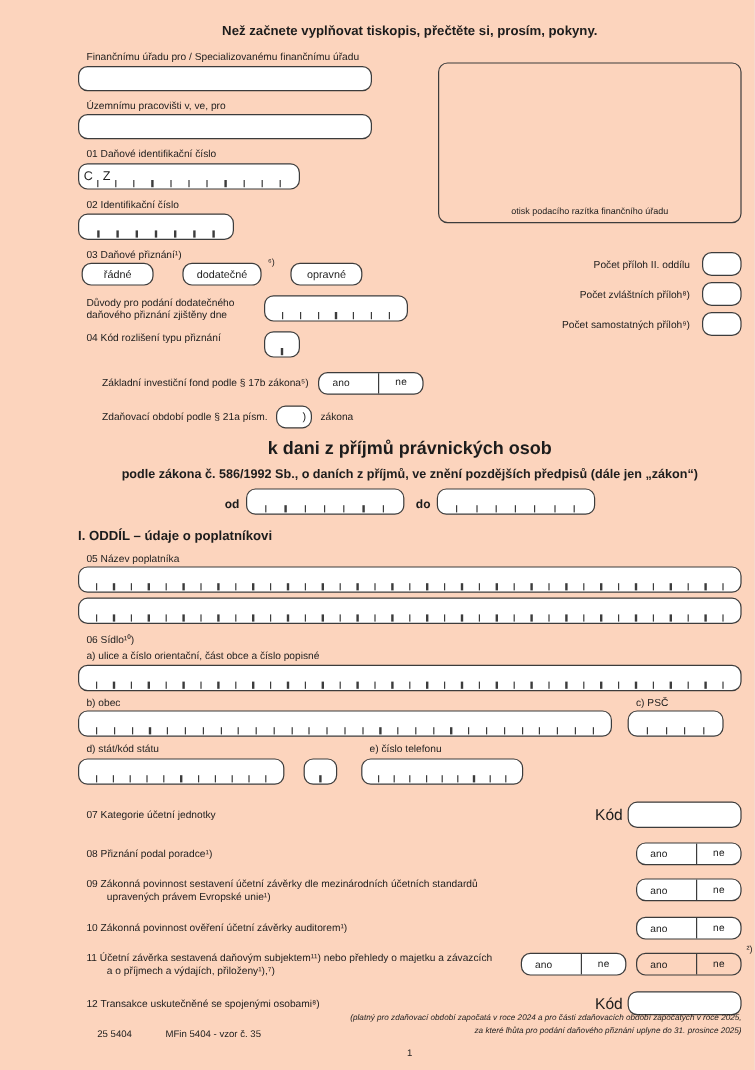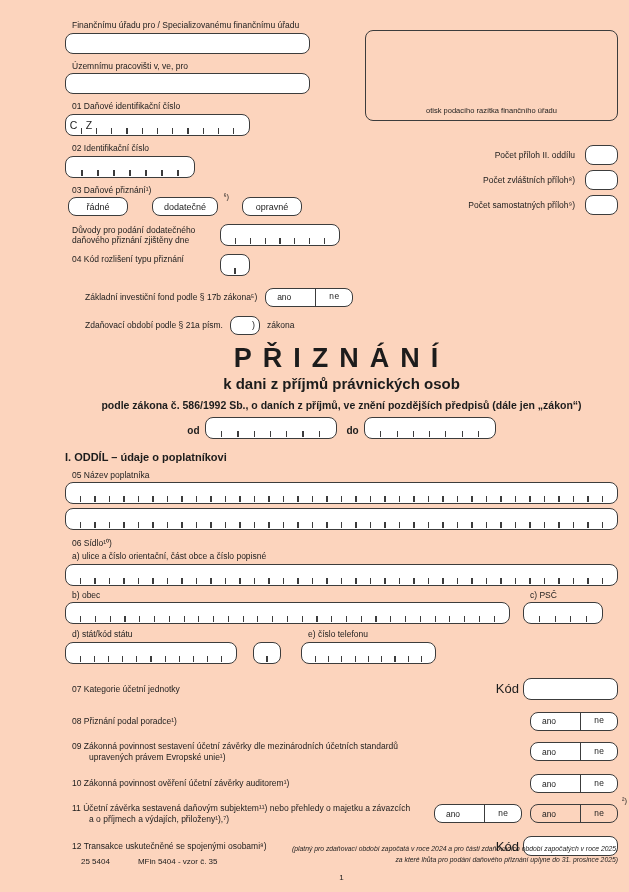--- a/index.html
+++ b/index.html
@@ -43,21 +43,21 @@
   .periodrow { display:flex; align-items:center; margin-left:20px; }
   .fundrow .lbl, .periodrow .lbl { margin:0; }
 
   .yesno { display:flex; background:#fff; border:1.2px solid #3c3c3c; border-radius:8px; height:19px; width:88px; flex:0 0 88px;gap:13px; }
   .yesno.clear { background:transparent; }
   .yesno .yn { flex:1; display:flex; align-items:center; justify-content:center; font-size:8.5px; }
   .yesno .yn + .yn { border-left:1.1px solid #3c3c3c;font-family:Liberation Mono, monospace; }
 
   .pbox { width:30px; height:19px; display:flex; align-items:center; justify-content:flex-end; padding-right:4px; font-size:9px; }
 
-  .stamp { border:1.2px solid #3c3c3c; border-radius:8px; height:91px; position:relative; margin-top:8px; }
+  .stamp { border:1.2px solid #3c3c3c; border-radius:8px; height:134px; position:relative; margin-top:8px; }
   .stampcap { position:absolute; bottom:5px; left:0; right:0; text-align:center; font-size:7.5px; }
   .attach { margin-top:24px; }
   .attachrow { display:flex; align-items:center; justify-content:flex-end; margin-bottom:5px; }
   .attachrow .lbl { margin:0 10px 0 0; }
   .cntbox { width:33px; height:20px; }
 
   .titleblock { text-align:center; margin-top:8px; }
   .title-main { font-size:27px; font-weight:bold; letter-spacing:11px; }
   .title-sub { font-size:15px; font-weight:bold; margin-top:1px; }
   .title-l3 { font-size:10.5px; font-weight:bold; margin-top:7px; }
@@ -92,20 +92,21 @@
   .f-left { position:absolute; left:16px; top:13px; display:flex; }
   .f-left span + span { margin-left:28px; }
   .f-right { position:absolute; right:0; top:0; text-align:right; font-style:italic; font-size:6.8px; line-height:1.55; }
   .f-page { position:absolute; left:0; right:0; bottom:0; text-align:center; font-size:8px; }
 </style>
 </head>
 <body>
 
 <div class="page">
   <div class="inner">
+    <div class="note">Než začnete vyplňovat tiskopis, přečtěte si, prosím, pokyny.</div>
 
     <div class="toparea">
       <div class="leftcol">
         <div class="lbl">Finančnímu úřadu pro / Specializovanému finančnímu úřadu</div>
         <div class="wbox inputbox"></div>
 
         <div class="lbl">Územnímu pracovišti v, ve, pro</div>
         <div class="wbox inputbox"></div>
 
         <div class="lbl">01 Daňové identifikační číslo</div>
@@ -205,21 +206,20 @@
           </div>
           <div class="attachrow">
             <div class="lbl">Počet samostatných příloh⁹)</div>
             <div class="wbox cntbox"></div>
           </div>
         </div>
       </div>
     </div>
 
     <div class="titleblock">
-      <div class="title-main">PŘIZNÁNÍ</div>
       <div class="title-sub">k dani z příjmů právnických osob</div>
       <div class="title-l3">podle zákona č. 586/1992 Sb., o daních z příjmů, ve znění pozdějších předpisů (dále jen „zákon“)</div>
       <div class="odrow">
         <span class="odlbl" style="margin-left:0;">od</span>
         <div class="comb">
             <span class="c"></span>
             <span class="c ticksep"></span>
             <span class="c ticksep"></span>
             <span class="c ticksep"></span>
             <span class="c ticksep"></span>

